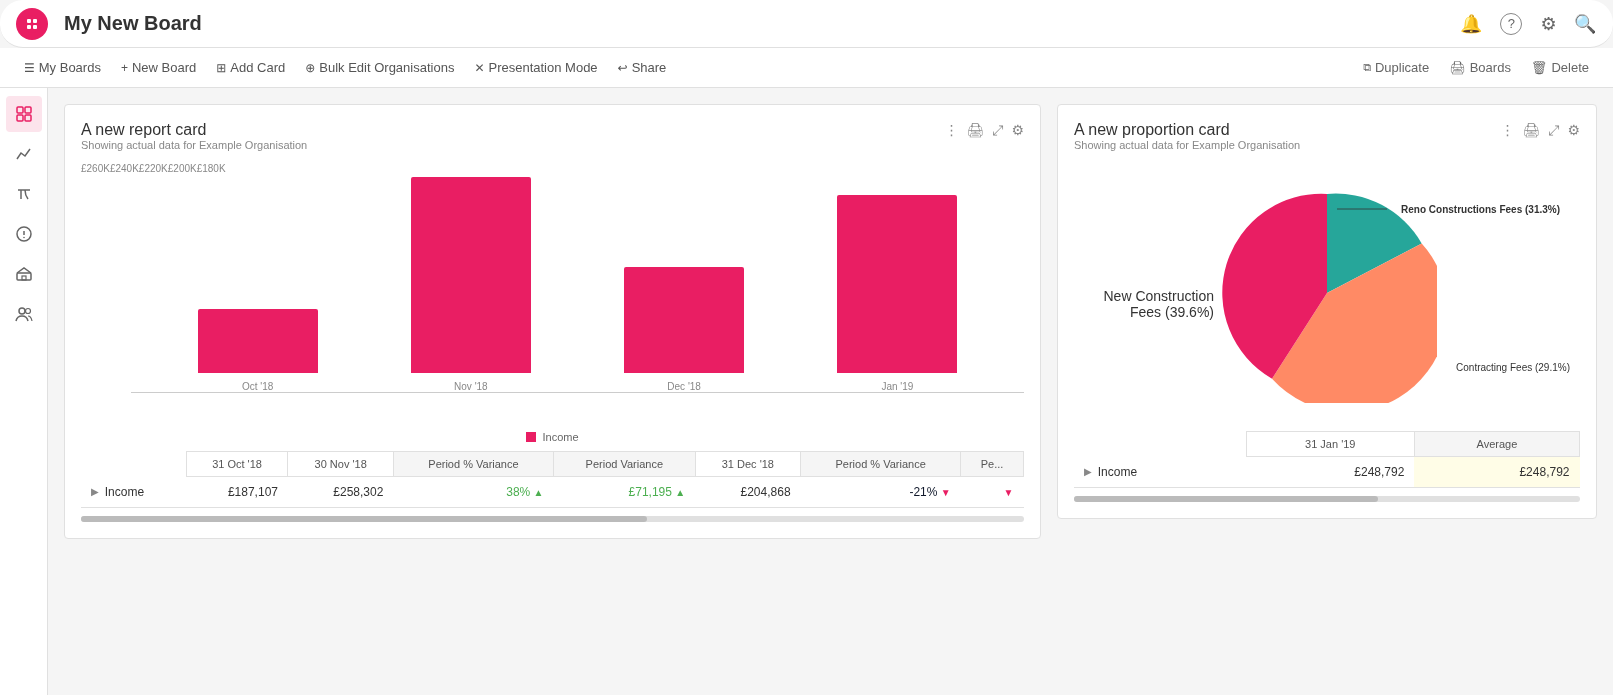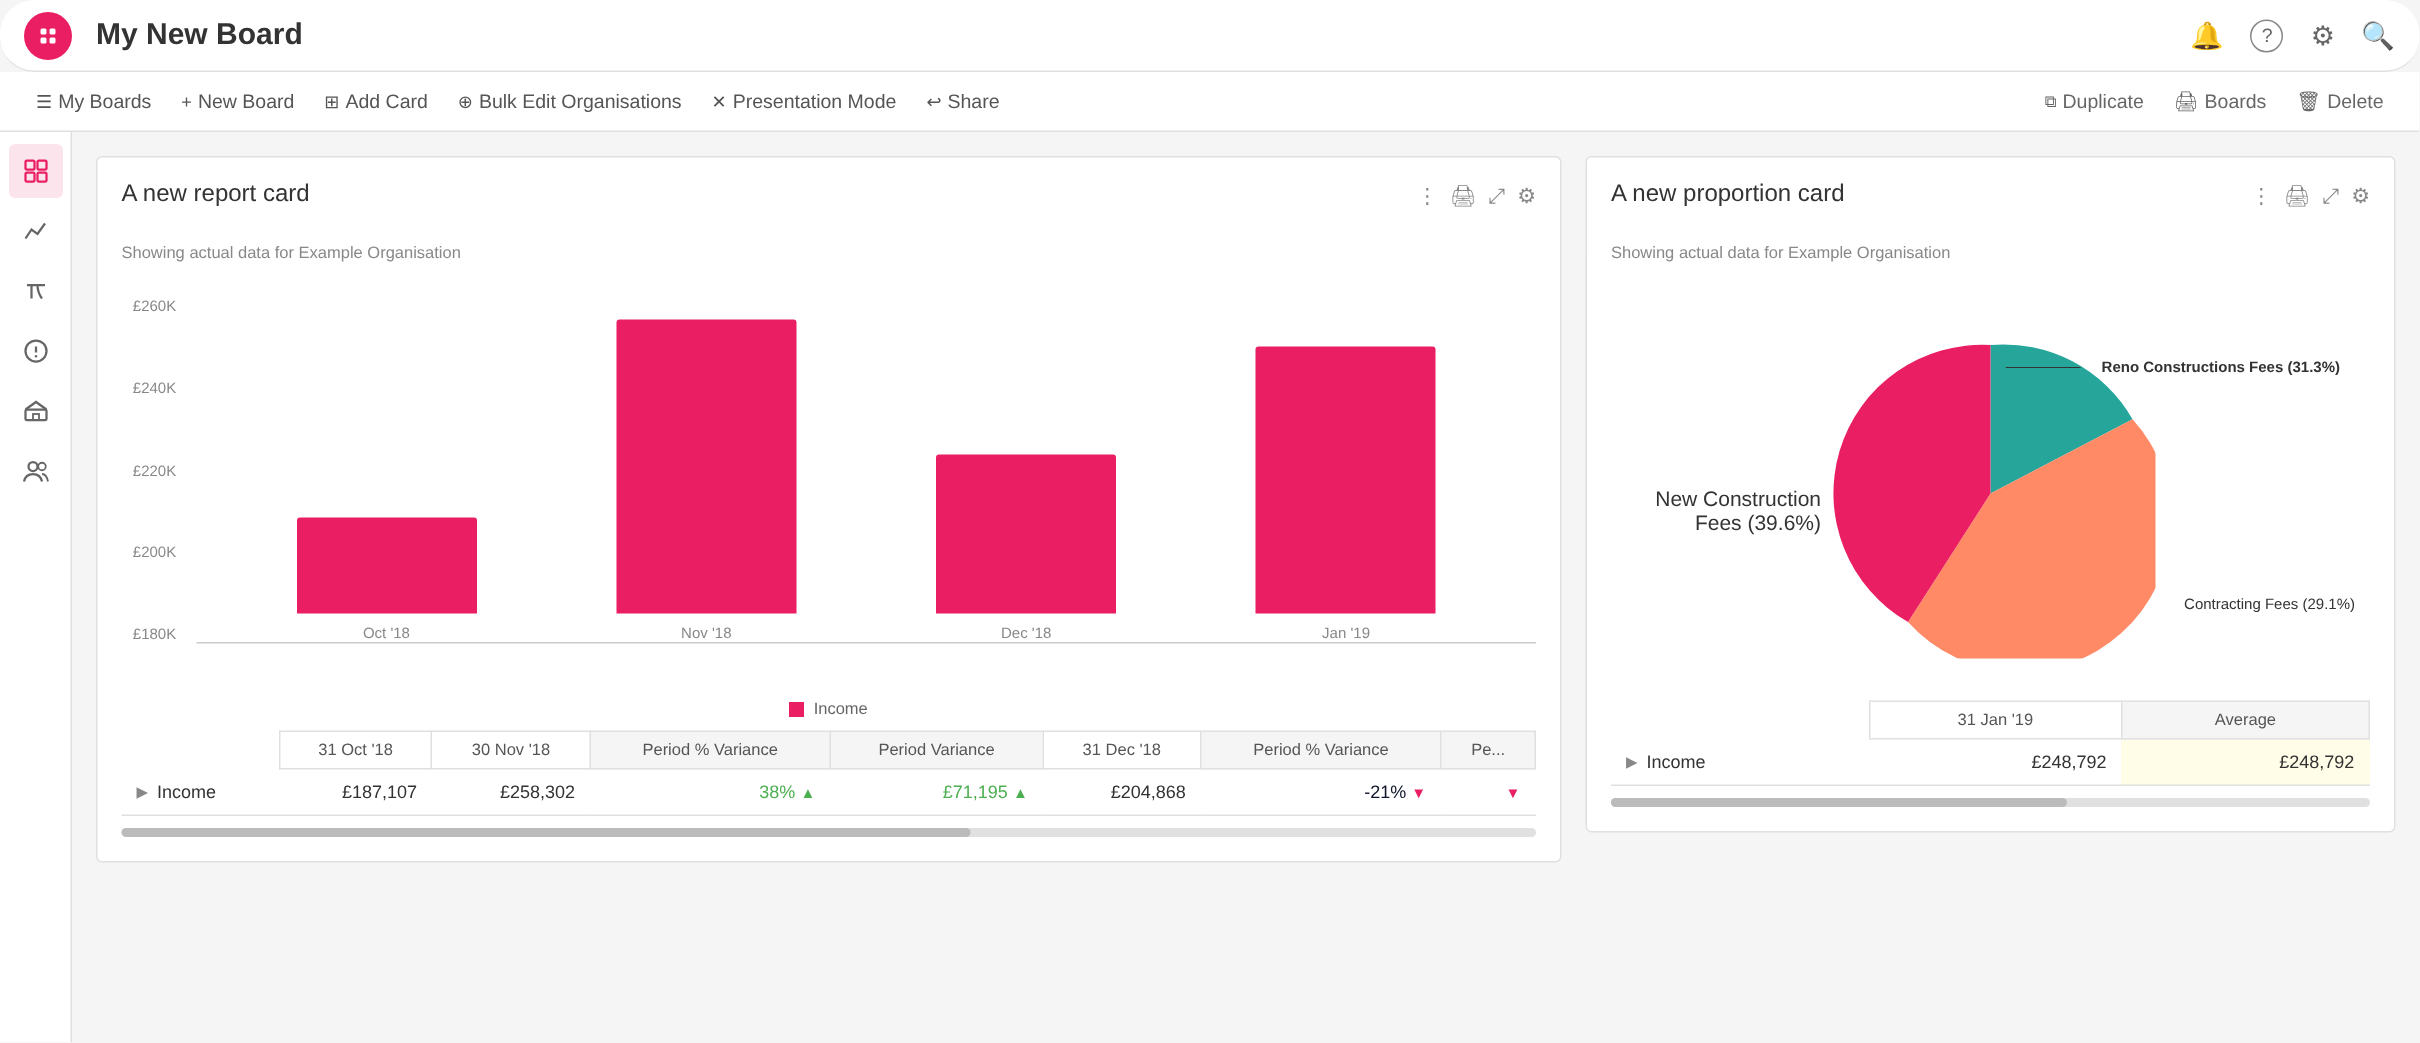--- a/index.html
+++ b/index.html
@@ -94,39 +94,39 @@
     .card {
       background: #fff;
       border: 1px solid #e0e0e0;
       border-radius: 4px;
       flex: 1;
       min-width: 0;
       padding: 16px;
     }
     .card-header {
       display: flex; align-items: center; justify-content: space-between;
-      margin-bottom: 24px;
+      margin-bottom: 0;
     }
     .card-title { font-size: 16px; font-weight: 500; color: #333; }
     .card-actions { display: flex; gap: 8px; color: #888; cursor: pointer; }
     .card-actions span { font-size: 14px; }
-    .card-subtitle { font-size: 11px; color: #888; margin-bottom: 24px; }
+    .card-subtitle { font-size: 11px; color: #888; margin-bottom: 12px; }
 
     
     .chart-area {
       position: relative;
       height: 260px;
       margin-bottom: 8px;
     }
     .chart-y-axis {
       position: absolute;
       left: 0; top: 0; bottom: 30px;
       width: 50px;
-      display: flex; flex-direction: column; justify-content: space-between;
-      align-items: center;
+      display: flex; flex-direction: row; justify-content: space-between;
+      align-items: flex-start;
       padding-right: 6px;
     }
     .chart-y-label { font-size: 10px; color: #888; }
     .chart-plot-area {
       position: absolute;
       left: 50px; right: 0; top: 0; bottom: 30px;
       border-bottom: 1px solid #ccc;
       display: flex; align-items: flex-end; justify-content: space-around;
       padding: 0 20px;
     }

